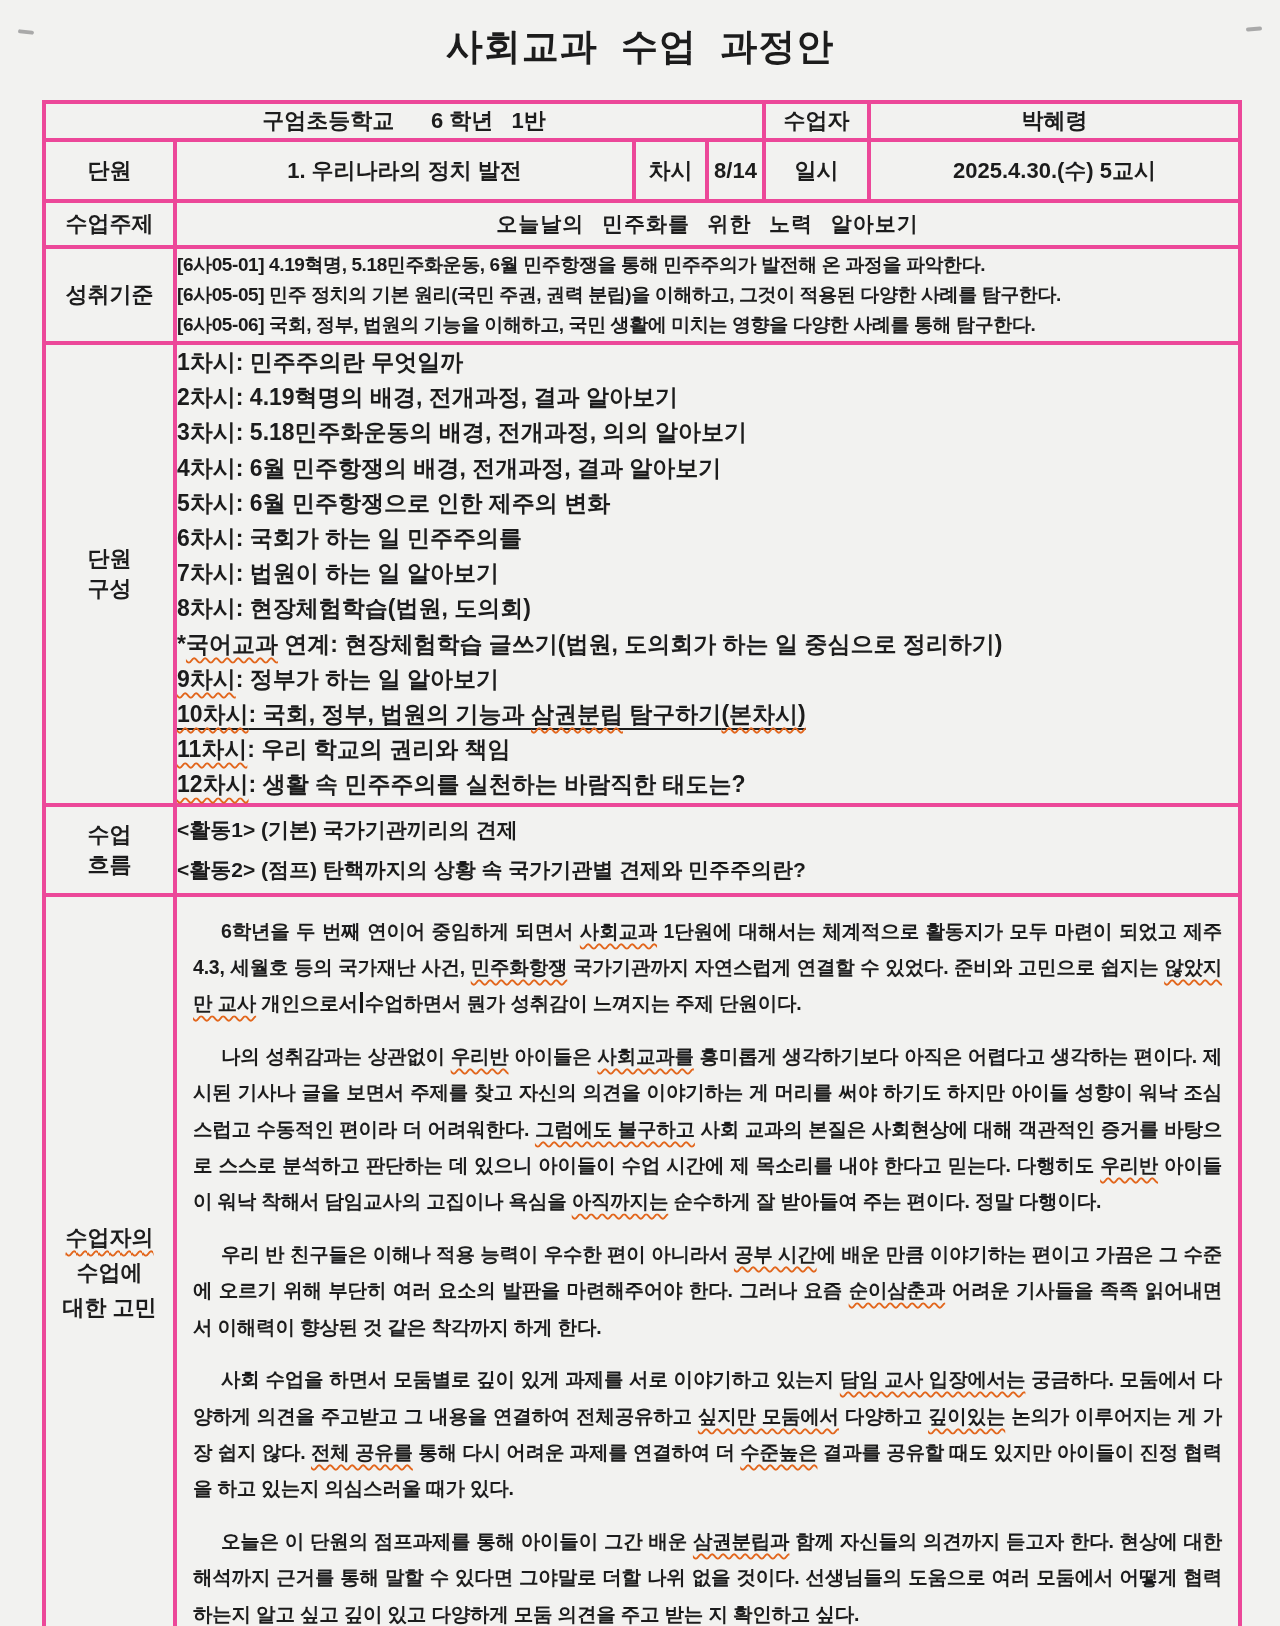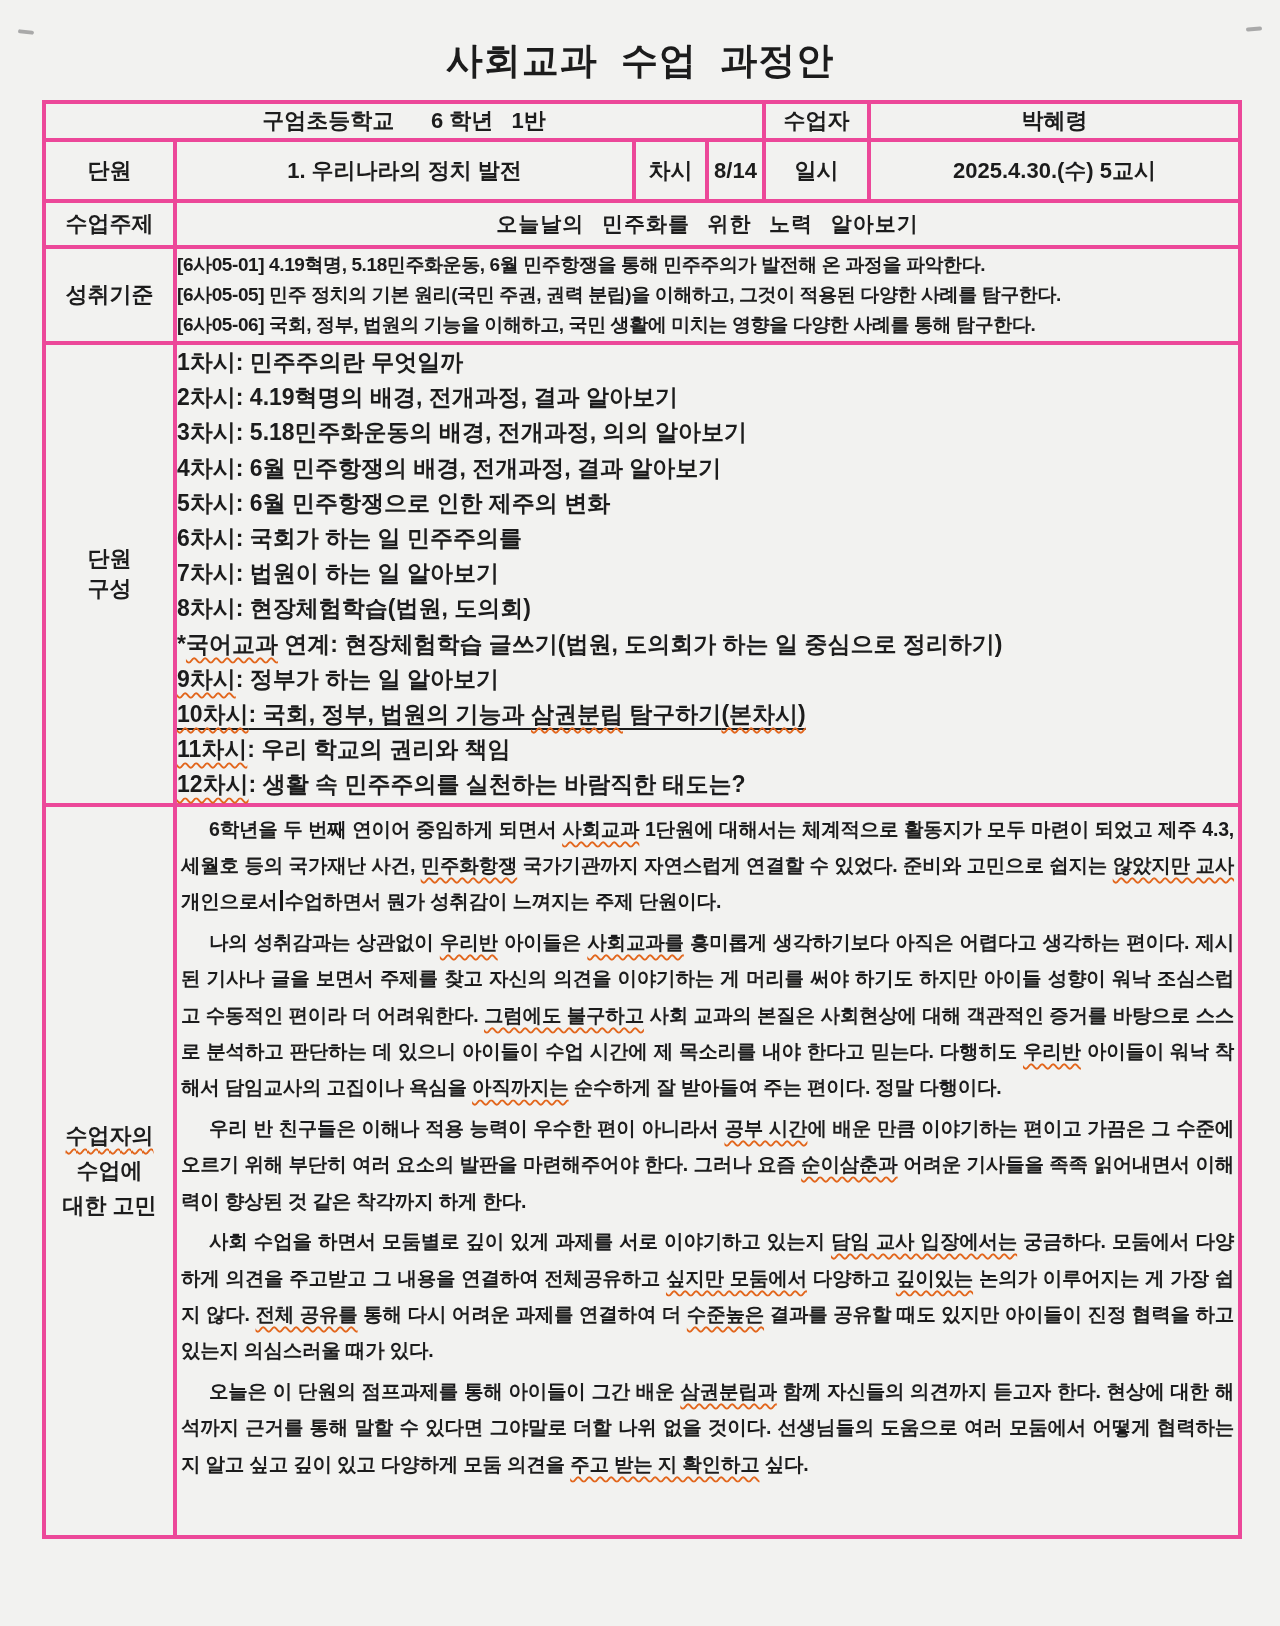--- a/index.html
+++ b/index.html
@@ -1,21 +1,21 @@
 <!DOCTYPE html>
 <html><head>
 <meta charset="utf-8">
 <style>
   html,body{margin:0;padding:0;}
   body{width:1280px;height:1626px;background:#f2f2f0;font-family:"Liberation Sans","DejaVu Sans",sans-serif;color:#1c1c1c;position:relative;overflow:hidden;}
   .page{position:absolute;inset:0;}
   .mark{position:absolute;background:#a9a9a9;border-radius:2px;}
   .mark-left{left:18px;top:30px;width:16px;height:4px;transform:rotate(6deg);}
   .mark-right{left:1246px;top:27px;width:16px;height:4px;transform:rotate(-4deg);}
-  .title{position:absolute;top:36px;left:0;width:100%;text-align:center;font-size:37px;font-weight:700;letter-spacing:1px;word-spacing:12px;margin:0;}
+  .title{position:absolute;top:22px;left:0;width:100%;text-align:center;font-size:37px;font-weight:700;letter-spacing:1px;word-spacing:12px;margin:0;}
   table.doc{position:absolute;left:42px;top:100px;width:1196px;border-collapse:collapse;table-layout:fixed;border:3px solid #101010;}
   .doc td{border:4px solid #ec4899;padding:0;vertical-align:middle;font-weight:700;}
   tr.thick td{border-bottom-width:4px;}
   .c-center{text-align:center;}
   .r1 td{height:34px;font-size:22px;}
   .school{white-space:pre;}
   .r2 td{height:57px;font-size:22px;}
   .r3 td{height:42px;font-family:Liberation Mono, monospace;}
   .lbl{font-size:22px;}
   .topic{font-size:21px;letter-spacing:1px;word-spacing:4px;margin-left:44px;}
@@ -26,21 +26,21 @@
   .unit-list{padding:4px 8px 4px 10px;}
   .u-item{font-size:23px;line-height:35.2px;white-space:nowrap;}
   .u-underline{text-decoration:underline;text-decoration-thickness:2px;text-underline-offset:6px;display:inline-block;}
   .r6 td{height:86px;}
   .flow{padding-left:10px;}
   .flow-line{font-size:21px;line-height:40px;white-space:nowrap;}
   .r7 td{height:728px;vertical-align:top;}
   .refl-label-cell{vertical-align:middle !important;}
   .refl-label-cell div{font-size:22px;line-height:35px;text-align:center;}
   .refl{padding:6px 10px 4px 12px;}
-  .refl p{margin:4px;font-size:19.5px;font-weight:600;line-height:36.4px;text-align:justify;text-indent:28px;letter-spacing:-0.2px;}
+  .refl p{margin:16px;font-size:19.5px;font-weight:600;line-height:36.4px;text-align:justify;text-indent:28px;letter-spacing:-0.2px;}
   .sq{text-decoration-line:underline;text-decoration-style:wavy;text-decoration-color:#e2661c;text-decoration-thickness:2px;text-underline-offset:5px;}
   .u-underline .sq{text-decoration-line:underline;text-decoration-style:wavy;}
   .cursor{display:inline-block;width:3px;height:21px;background:#161616;vertical-align:-3px;margin:0 2px;}
 </style>
 </head>
 <body>
 
 <div class="page">
   <div class="mark mark-left"></div>
   <div class="mark mark-right"></div>
@@ -96,20 +96,30 @@
           <div class="u-item">6차시: 국회가 하는 일 민주주의를</div>
           <div class="u-item">7차시: 법원이 하는 일 알아보기</div>
           <div class="u-item">8차시: 현장체험학습(법원, 도의회)</div>
           <div class="u-item">*<span class="sq">국어교과</span> 연계: 현장체험학습 글쓰기(법원, 도의회가 하는 일 중심으로 정리하기)</div>
           <div class="u-item"><span class="sq">9차시</span>: 정부가 하는 일 알아보기</div>
           <div class="u-item"><span class="u-underline"><span class="sq">10차시</span>: 국회, 정부, 법원의 기능과 <span class="sq">삼권분립</span> 탐구하기<span class="sq">(본차시)</span></span></div>
           <div class="u-item"><span class="sq">11차시</span>: 우리 학교의 권리와 책임</div>
           <div class="u-item"><span class="sq">12차시</span>: 생활 속 민주주의를 실천하는 바람직한 태도는?</div>
         </td>
       </tr>
+      <tr class="r6 thick">
+        <td class="c-center lbl">
+          <div>수업</div>
+          <div>흐름</div>
+        </td>
+        <td colspan="5" class="flow">
+          <div class="flow-line">&lt;활동1&gt; (기본) 국가기관끼리의 견제</div>
+          <div class="flow-line">&lt;활동2&gt; (점프) 탄핵까지의 상황 속 국가기관별 견제와 민주주의란?</div>
+        </td>
+      </tr>
       <tr class="r7">
         <td class="c-center lbl refl-label-cell">
           <div><span class="sq">수업자의</span></div>
           <div>수업에</div>
           <div>대한 고민</div>
         </td>
         <td colspan="5" class="refl">
           <p>6학년을 두 번째 연이어 중임하게 되면서 <span class="sq">사회교과</span> 1단원에 대해서는 체계적으로 활동지가 모두 마련이 되었고 제주 4.3, 세월호 등의 국가재난 사건, <span class="sq">민주화항쟁</span> 국가기관까지 자연스럽게 연결할 수 있었다. 준비와 고민으로 쉽지는 <span class="sq">않았지만 교사</span> 개인으로서<span class="cursor"></span>수업하면서 뭔가 성취감이 느껴지는 주제 단원이다.</p>
           <p>나의 성취감과는 상관없이 <span class="sq">우리반</span> 아이들은 <span class="sq">사회교과를</span> 흥미롭게 생각하기보다 아직은 어렵다고 생각하는 편이다. 제시된 기사나 글을 보면서 주제를 찾고 자신의 의견을 이야기하는 게 머리를 써야 하기도 하지만 아이들 성향이 워낙 조심스럽고 수동적인 편이라 더 어려워한다. <span class="sq">그럼에도 불구하고</span> 사회 교과의 본질은 사회현상에 대해 객관적인 증거를 바탕으로 스스로 분석하고 판단하는 데 있으니 아이들이 수업 시간에 제 목소리를 내야 한다고 믿는다. 다행히도 <span class="sq">우리반</span> 아이들이 워낙 착해서 담임교사의 고집이나 욕심을 <span class="sq">아직까지는</span> 순수하게 잘 받아들여 주는 편이다. 정말 다행이다.</p>
           <p>우리 반 친구들은 이해나 적용 능력이 우수한 편이 아니라서 <span class="sq">공부 시간</span>에 배운 만큼 이야기하는 편이고 가끔은 그 수준에 오르기 위해 부단히 여러 요소의 발판을 마련해주어야 한다. 그러나 요즘 <span class="sq">순이삼춘과</span> 어려운 기사들을 족족 읽어내면서 이해력이 향상된 것 같은 착각까지 하게 한다.</p>

